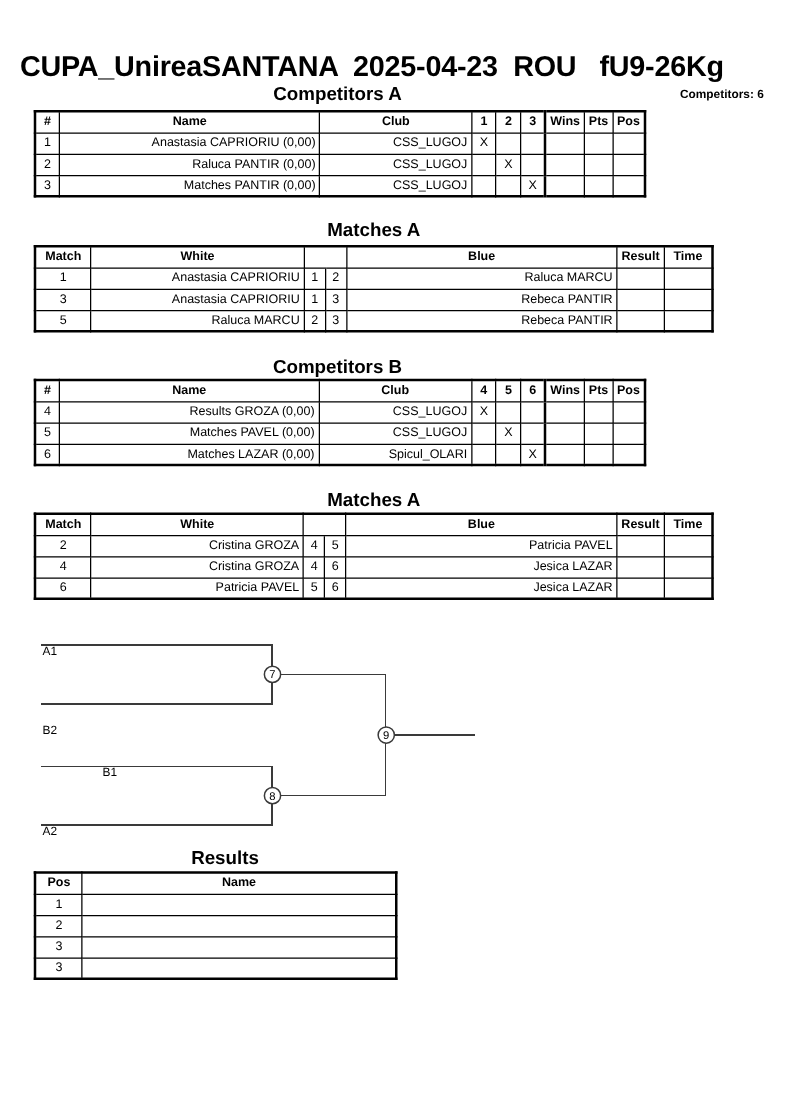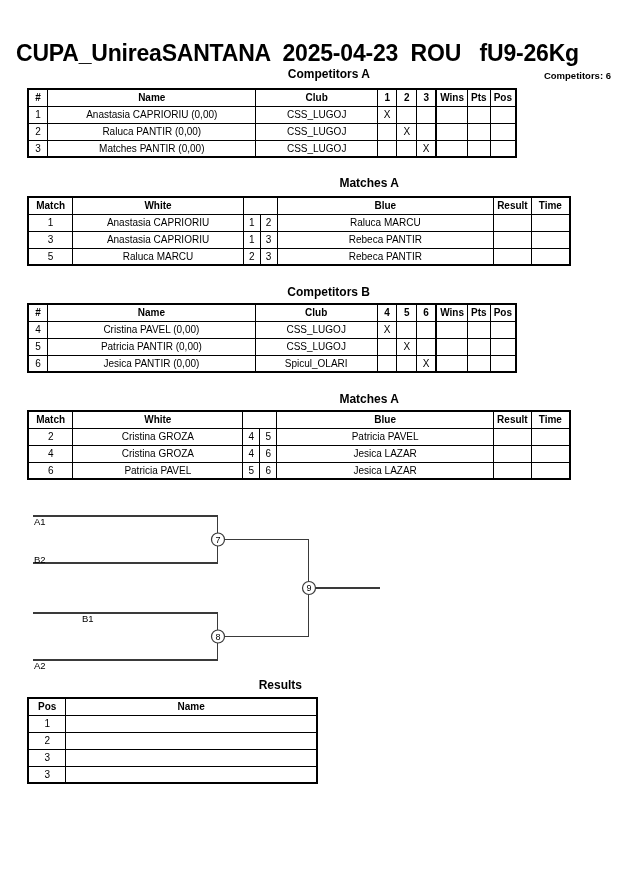--- a/index.html
+++ b/index.html
@@ -28,23 +28,23 @@
     position: absolute;
     top: 70px;
     right: 19px;
     font-size: 9.5px;
     font-weight: bold;
   }
 
   
   .caption {
     position: absolute;
-    font-size: 12px;
+    font-size: 15px;
     font-weight: bold;
-    text-align: right;
+    text-align: center;
   }
 
   
   table.grid {
     position: absolute;
     border-collapse: collapse;
     font-size: 10px;
     background: #ffffff;
   }
   table.grid td, table.grid th {
@@ -59,21 +59,21 @@
   table.grid th {
     font-weight: bold;
     text-align: center;
   }
   
   table.grid {
     border: 2px solid #000000;
   }
 
   .c-num   { text-align: center; }
-  .c-left  { text-align: center; margin-left: 44px; }
+  .c-left  { text-align: right; margin-left: 44px; }
   .c-right { text-align: right; padding-right: 5px; }
 
   
   .sep-left { border-left: 2px solid #000000 !important; }
 
   
   .bracket {
     position: absolute;
     left: 0; top: 500px;
     width: 630px; height: 180px;
@@ -232,43 +232,43 @@
       <th class="c-right">5</th>
       <th class="c-right">6</th>
       <th class="sep-left">Wins</th>
       <th>Pts</th>
       <th>Pos</th>
     </tr>
   </thead>
   <tbody>
       <tr>
         <td class="c-num">4</td>
-        <td class="c-left">Cristina PAVEL  (0,00)</td>
+        <td class="c-left">Results GROZA  (0,00)</td>
         <td class="c-left">CSS_LUGOJ</td>
         <td class="c-num">X</td>
         <td class="c-num"></td>
         <td class="c-num"></td>
         <td class="c-num sep-left"></td>
         <td class="c-num"></td>
         <td class="c-num"></td>
       </tr>
       <tr>
         <td class="c-num">5</td>
-        <td class="c-left">Patricia PANTIR  (0,00)</td>
+        <td class="c-left">Matches PAVEL  (0,00)</td>
         <td class="c-left">CSS_LUGOJ</td>
         <td class="c-num"></td>
         <td class="c-num">X</td>
         <td class="c-num"></td>
         <td class="c-num sep-left"></td>
         <td class="c-num"></td>
         <td class="c-num"></td>
       </tr>
       <tr>
         <td class="c-num">6</td>
-        <td class="c-left">Jesica PANTIR  (0,00)</td>
+        <td class="c-left">Matches LAZAR  (0,00)</td>
         <td class="c-left">Spicul_OLARI</td>
         <td class="c-num"></td>
         <td class="c-num"></td>
         <td class="c-num">X</td>
         <td class="c-num sep-left"></td>
         <td class="c-num"></td>
         <td class="c-num"></td>
       </tr>
     </tbody>
 </table>
@@ -355,26 +355,26 @@
     </g>
 
     <g fill="#000000" font-family="Liberation Sans, sans-serif" font-size="9" text-anchor="middle">
       <text x="218" y="42.8">7</text>
       <text x="218" y="139.8">8</text>
       <text x="309" y="91.3">9</text>
     </g>
   </svg>
 
   <div class="bracket-label" style="left:34px; top:17px;">A1</div>
-  <div class="bracket-label" style="left:34px; top:55px;">B2</div>
+  <div class="bracket-label" style="left:34px; top:80px;">B2</div>
   <div class="bracket-label" style="left:34px; top:114px;margin-left:48px;">B1</div>
   <div class="bracket-label" style="left:34px; top:161px;">A2</div>
 </div>
 
-<div class="caption" style="top:678px; left:102px; width:200px;">Results</div>
+<div class="caption" style="top:678px; left:80px; width:200px;">Results</div>
 
 <table class="grid" id="tbl-results" style="top:697px; left:27px; width:291px;">
   <colgroup>
     <col style="width:38px">
       <col style="width:253px">
   </colgroup>
   <thead>
     <tr>
       <th>Pos</th>
       <th>Name</th>

